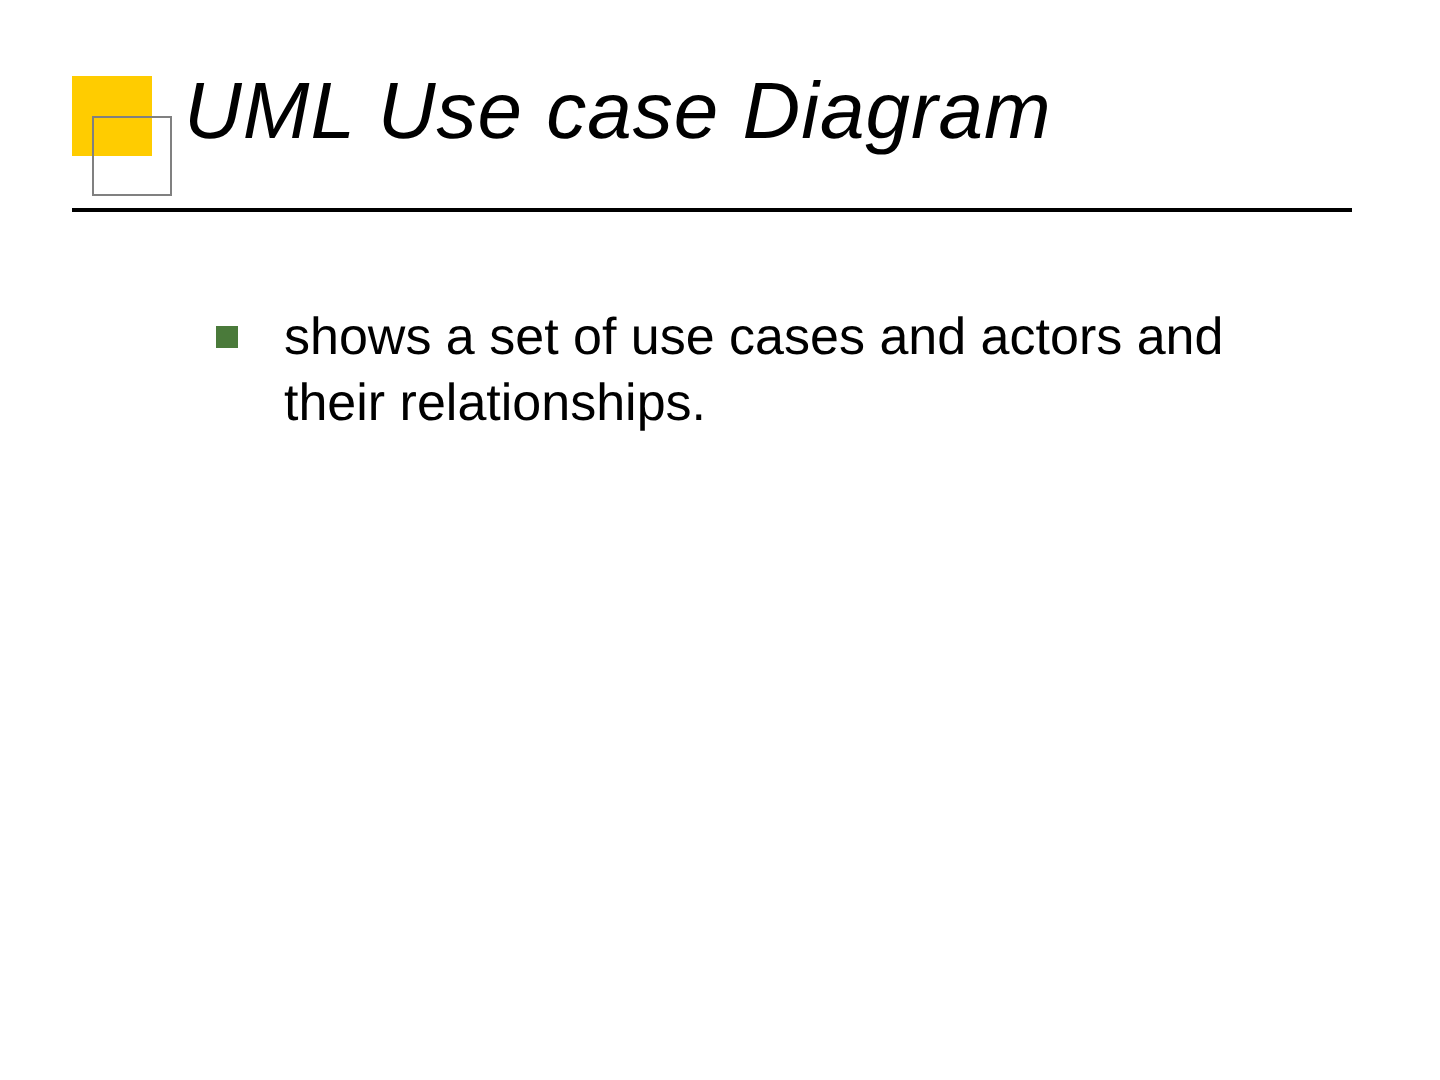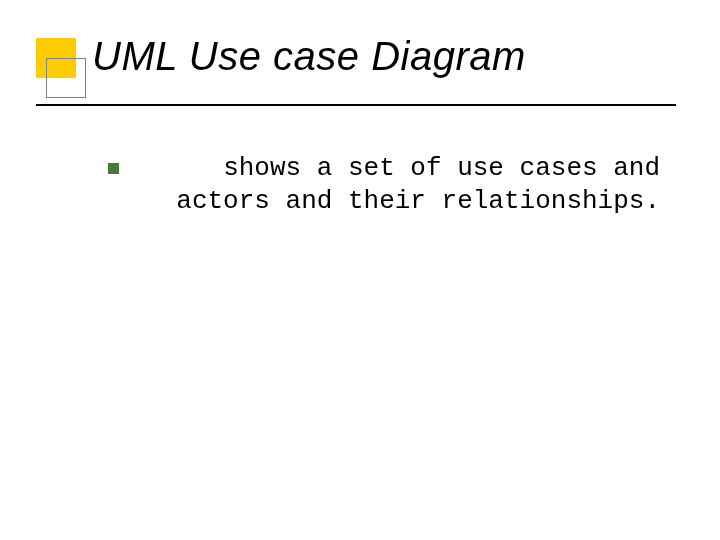--- a/index.html
+++ b/index.html
@@ -9,21 +9,20 @@
     height: 540px;
     background: #ffffff;
     font-family: Verdana, Geneva, sans-serif;
     color: #000;
     overflow: hidden;
   }
   .slide {
     position: relative;
     width: 720px;
     height: 540px;
-    text-align: right;
   }
   .title-decor {
     position: absolute;
     left: 36px;
     top: 38px;
     width: 40px;
     height: 68px;
   }
   .decor-yellow {
     position: absolute;
@@ -58,21 +57,20 @@
     top: 104px;
     width: 640px;
     height: 2px;
     background: #000;
   }
   .body {
     position: absolute;
     left: 108px;
     top: 152px;
     width: 552px;
-    font-family: Liberation Mono, monospace;
   }
   .bullet-item {
     position: relative;
     padding-left: 34px;
     font-size: 26px;
     line-height: 1.25;
     margin-bottom: 6px;
   }
   .bullet-marker {
     position: absolute;

